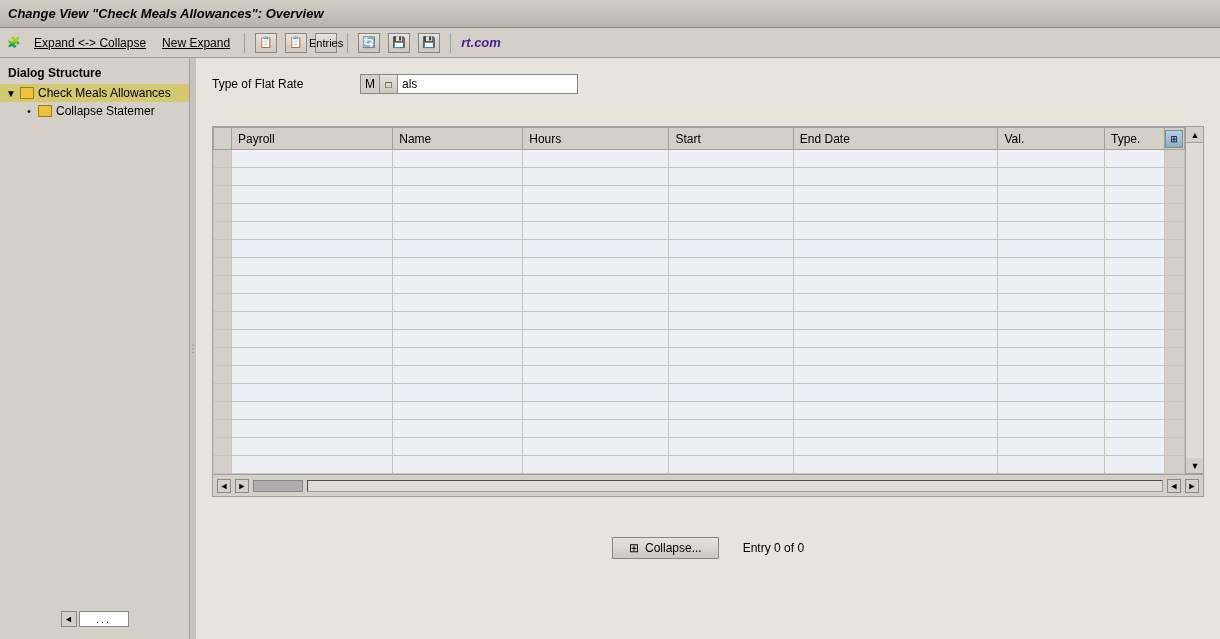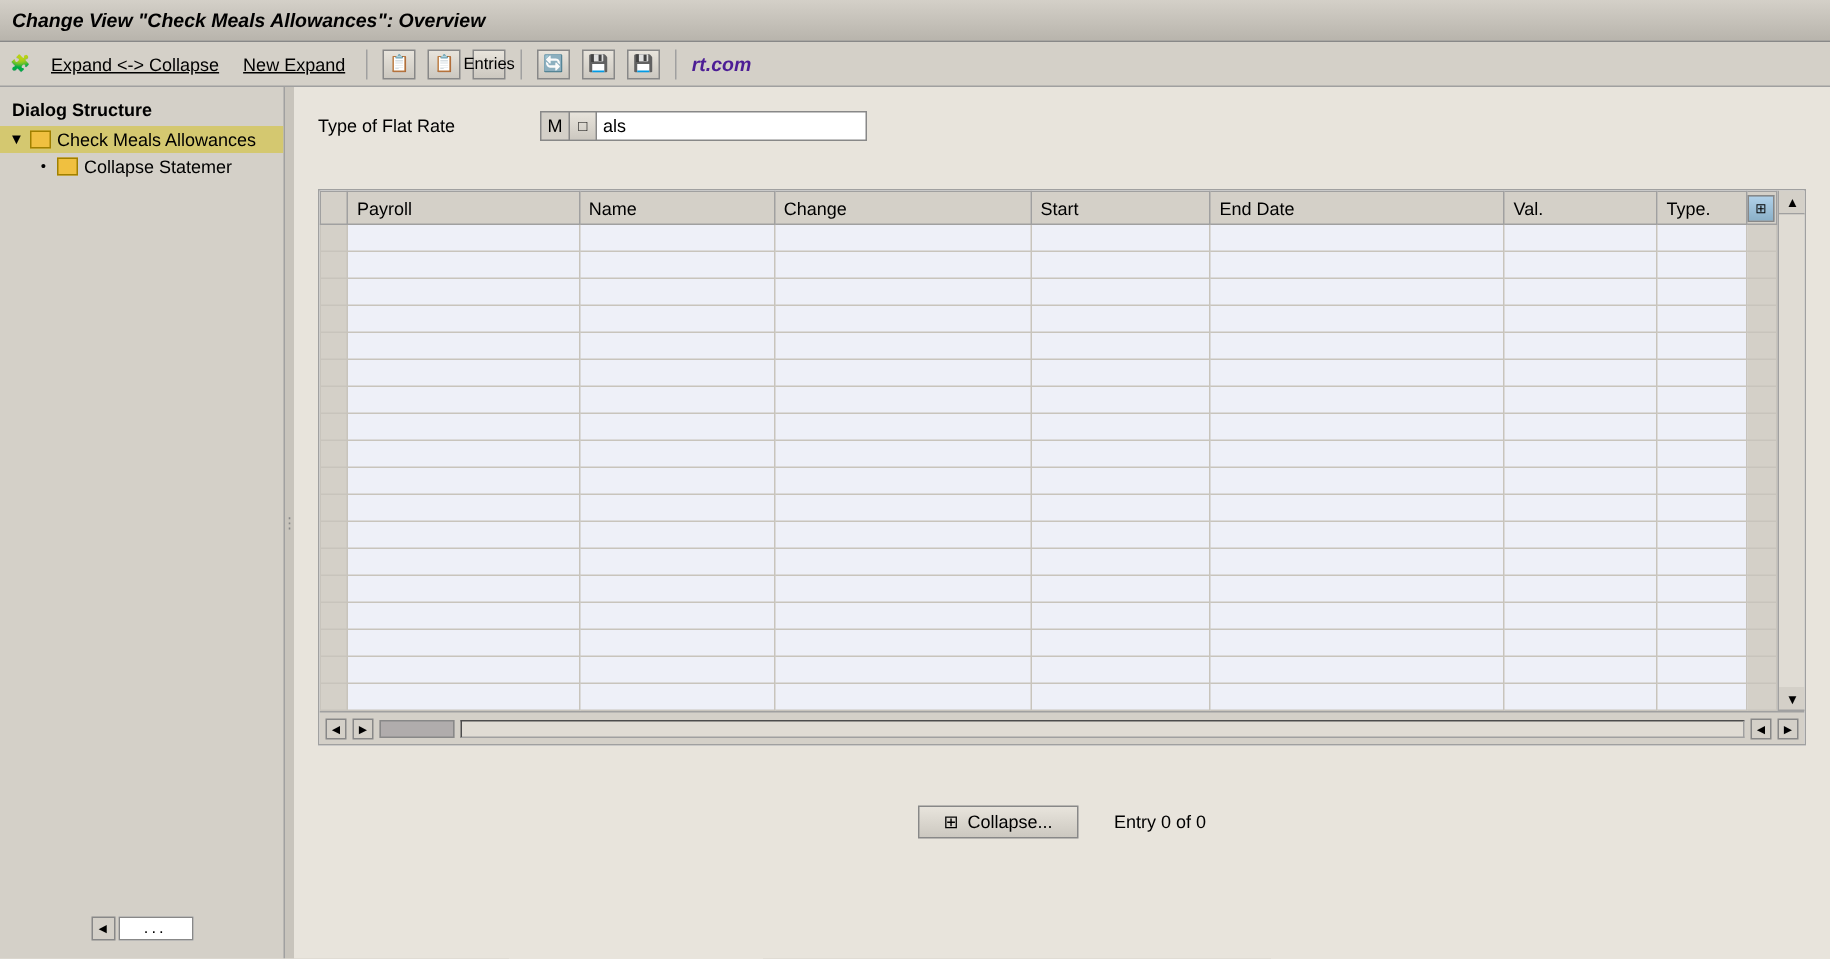--- a/index.html
+++ b/index.html
@@ -501,21 +501,21 @@
             <thead>
               <tr>
                 <th style="width:18px;"></th>
                 <th>
                   <span>Payroll</span>
                 </th>
                 <th style="width:130px;">
                   <span>Name</span>
                 </th>
                 <th>
-                  <span>Change</span>
+                  <span>Hours</span>
                 </th>
                 <th>
                   <span>Start</span>
                 </th>
                 <th>
                   <span>End Date</span>
                 </th>
                 <th>
                   <span>Val.</span>
                 </th>

